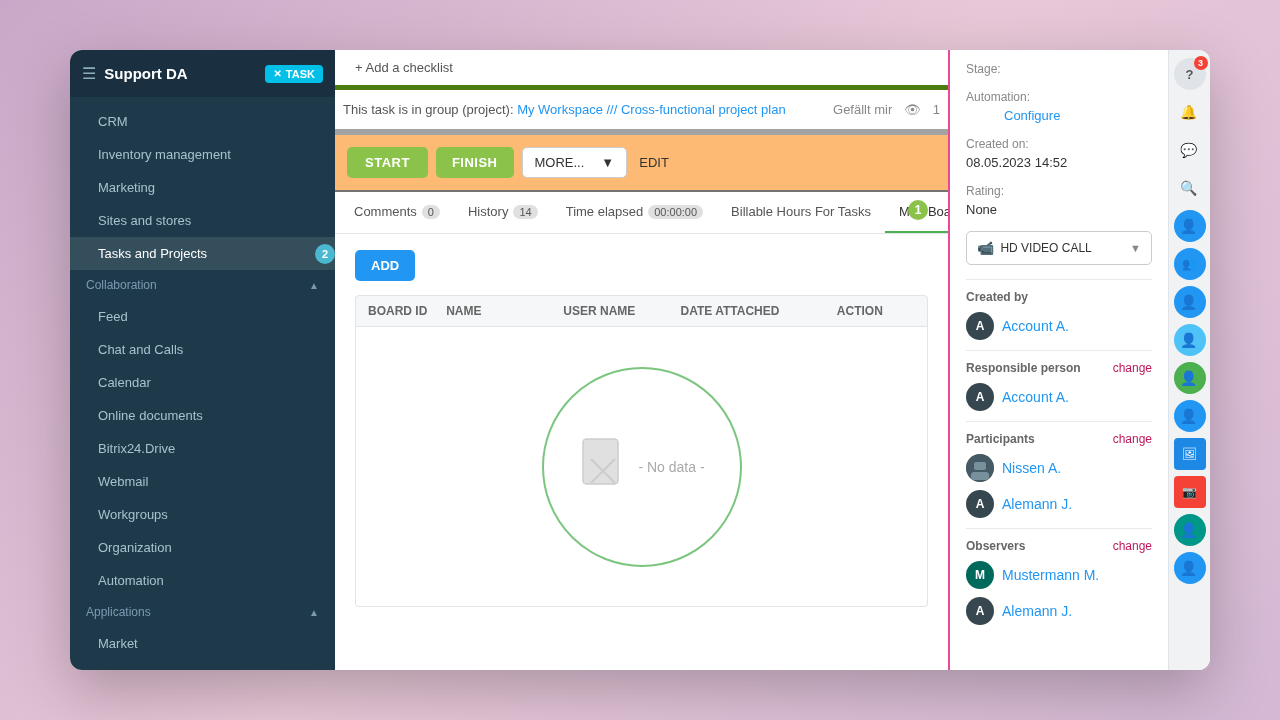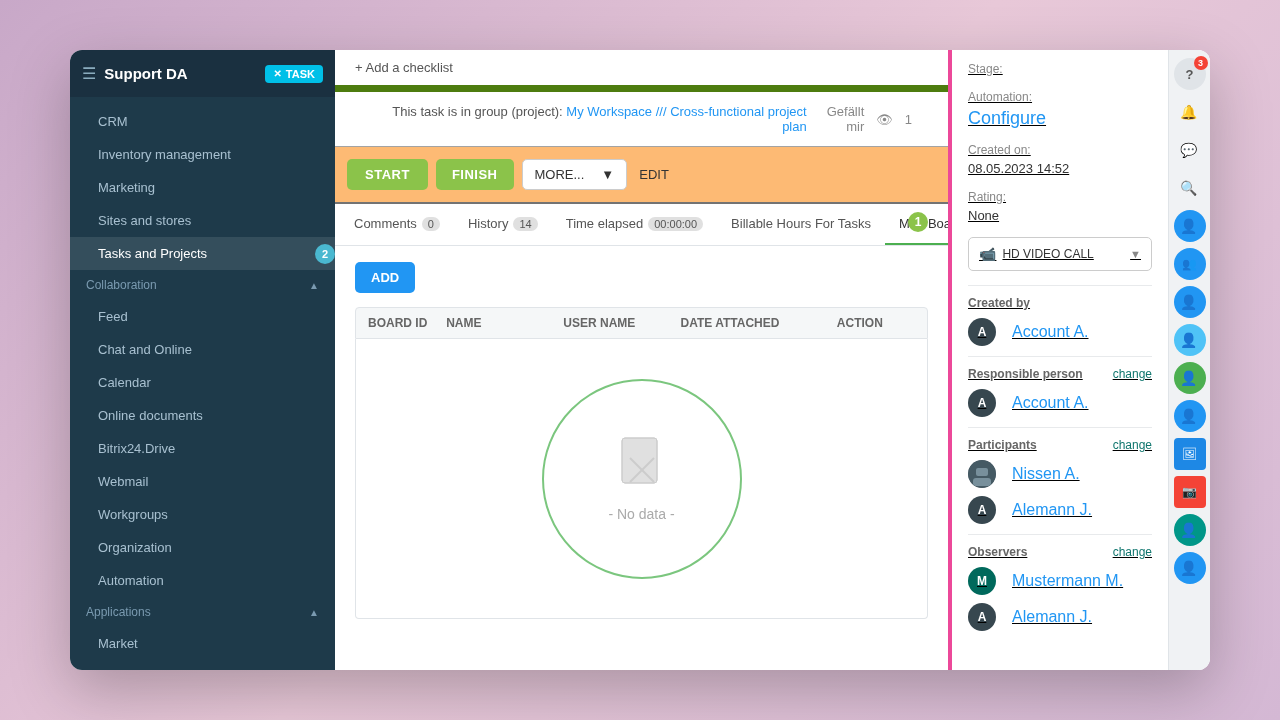--- a/index.html
+++ b/index.html
@@ -121,35 +121,35 @@
     .task-main {
       flex: 1;
       overflow-y: auto;
       background: #fff;
       padding: 0;
       display: flex;
       flex-direction: column;
     }
     .task-top-bar {
       padding: 10px 20px;
-      border-bottom: 7px solid #4d7c0f;
+      border-bottom: 5px solid #4d7c0f;
       background: #fff;
     }
     .add-checklist-link {
       color: #555;
       font-size: 13px;
       cursor: pointer;
       text-decoration: none;
     }
     .task-info-bar {
-      padding: 12px 36px;
+      padding: 12px 8px;
       display: flex;
       align-items: center;
       justify-content: space-between;
-      border-bottom: 1px solid #a3a3a3;
+      border-bottom: 6px solid #a3a3a3;
       background: #fff;
       text-align: right;
     }
     .task-group-text { color: #555; font-size: 13px; }
     .task-group-link { color: #2196f3; text-decoration: none; cursor: pointer; }
     .task-info-right { display: flex; align-items: center; gap: 12px; color: #888; font-size: 13px; }
     .task-actions {
       padding: 12px 12px;
       display: flex;
       align-items: center;
@@ -283,79 +283,78 @@
       align-items: center;
       justify-content: center;
       min-height: 280px;
     }
     .no-data-circle {
       width: 200px;
       height: 200px;
       border-radius: 50%;
       border: 2px solid #7bc67e;
       display: flex;
-      flex-direction: column;
+      flex-direction: row;
       align-items: center;
       justify-content: center;
       gap: 10px;
     }
     .no-data-text { color: #aaa; font-size: 14px; }
     
     .right-panel {
       width: 220px;
       min-width: 220px;
       background: #fff;
-      border-left: 4px solid #ec4899;
+      border-left: 2px solid #ec4899;
       overflow-y: auto;
       padding: 12px 16px;
-      text-decoration: underline;
     }
     .right-field { margin-bottom: 14px; }
     .right-field-label { color: #888; font-size: 12px; margin-bottom: 4px; }
     .right-field-value { font-size: 13px; color: #333; }
-    .right-field-link { color: #2196f3; text-decoration: none; cursor: pointer; font-size: 18px; }
+    .right-field-link { color: #2196f3; text-decoration: none; cursor: pointer; font-size: 13px; margin-left: 38px; }
     .hd-video-btn {
       width: 100%;
       background: #fff;
       border: 1px solid #ccc;
       border-radius: 5px;
       padding: 8px 10px;
       display: flex;
       align-items: center;
       justify-content: space-between;
       cursor: pointer;
       margin-bottom: 14px;
       font-size: 12px;
       color: #333;
     }
     .hd-btn-left { display: flex; align-items: center; gap: 6px; }
     .hd-icon { color: #2196f3; font-size: 14px; }
     .hd-chevron { color: #888; font-size: 11px; }
     .section-title { font-size: 12px; color: #666; font-weight: 600; margin-bottom: 8px; display: flex; align-items: center; justify-content: space-between; }
-    .section-change { color: #0f766e; cursor: pointer; font-size: 12px; font-weight: normal; }
+    .section-change { color: #be185d; cursor: pointer; font-size: 12px; font-weight: normal; }
     .person-row { display: flex; align-items: center; gap: 8px; margin-bottom: 8px; }
     .avatar {
       width: 28px;
       height: 28px;
       border-radius: 50%;
       background: #607d8b;
       display: flex;
       align-items: center;
       justify-content: center;
       color: #fff;
       font-size: 12px;
       font-weight: 600;
     }
     .avatar.dark { background: #37474f; }
     .avatar.teal { background: #00695c; }
     .avatar.img-placeholder {
       background: #455a64;
       overflow: hidden;
     }
-    .person-name { color: #2196f3; font-size: 16px; cursor: pointer; margin-left: 8px; }
+    .person-name { color: #2196f3; font-size: 14px; cursor: pointer; }
     .divider { height: 1px; background: #e8eaec; margin: 10px 0; }
     
     .right-icons {
       width: 42px;
       min-width: 42px;
       background: #f0f2f4;
       border-left: 1px solid #e0e4e8;
       display: flex;
       flex-direction: column;
       align-items: center;
@@ -437,21 +436,21 @@
       <div class="sidebar-item-container">
         <div class="sidebar-item active">Tasks and Projects</div>
         <div class="badge-number">2</div>
       </div>
 
       <div class="sidebar-section-header">
         <span>Collaboration</span>
         <span class="arrow">▲</span>
       </div>
       <div class="sidebar-item">Feed</div>
-      <div class="sidebar-item">Chat and Online</div>
+      <div class="sidebar-item">Chat and Calls</div>
       <div class="sidebar-item">Calendar</div>
       <div class="sidebar-item">Online documents</div>
       <div class="sidebar-item">Bitrix24.Drive</div>
       <div class="sidebar-item">Webmail</div>
       <div class="sidebar-item">Workgroups</div>
       <div class="sidebar-item">Organization</div>
       <div class="sidebar-item">Automation</div>
 
       <div class="sidebar-section-header">
         <span>Applications</span>

